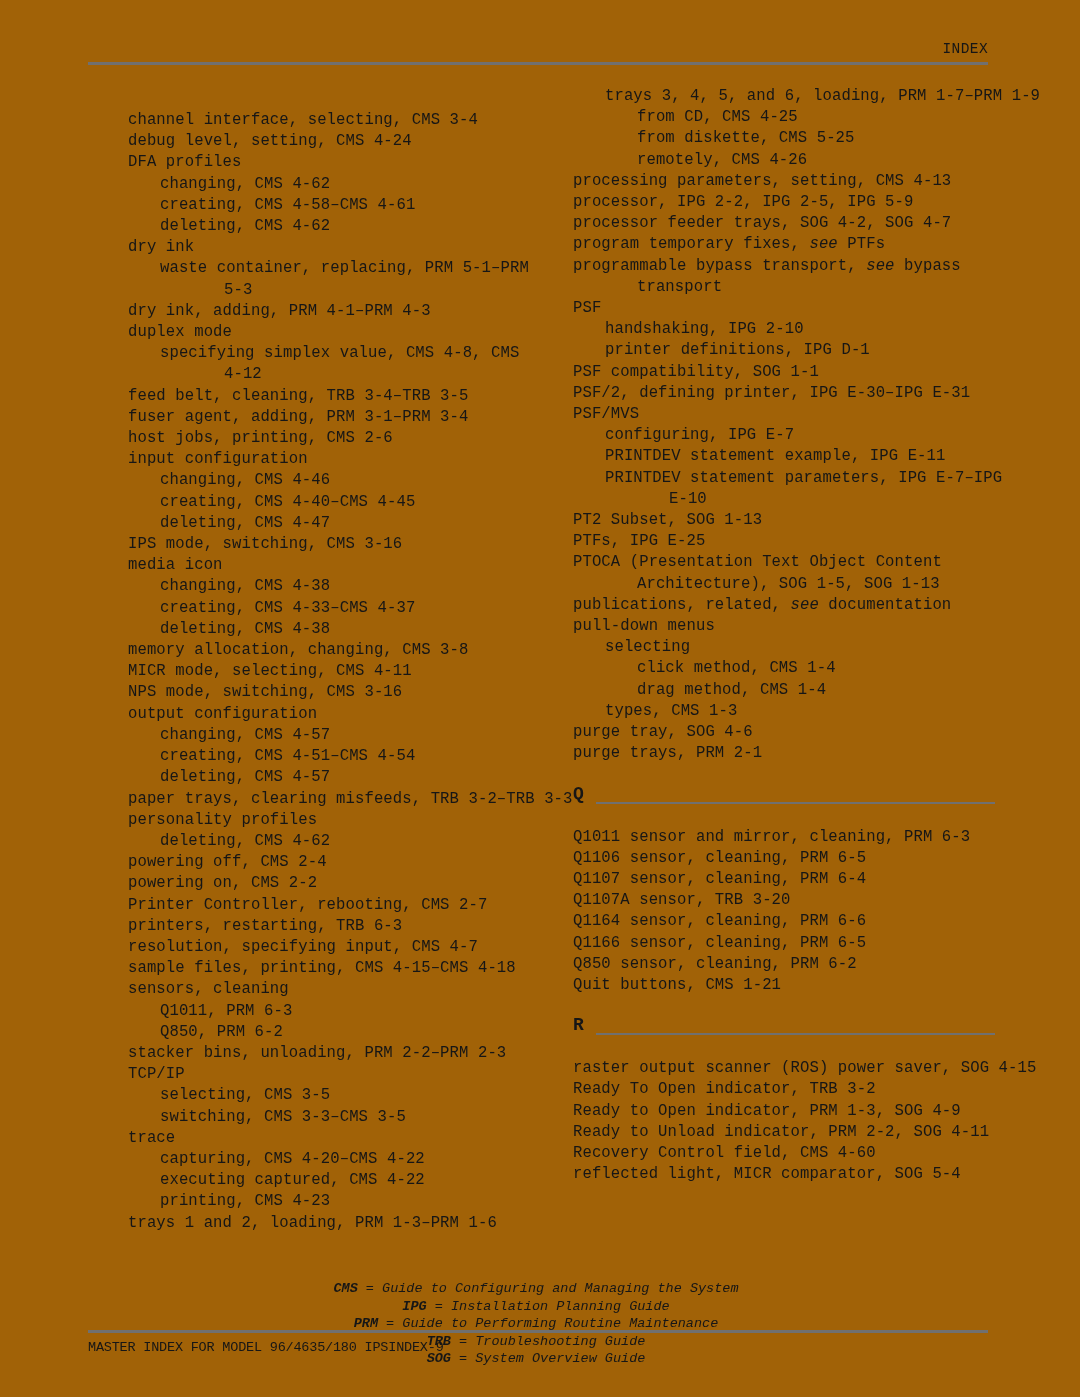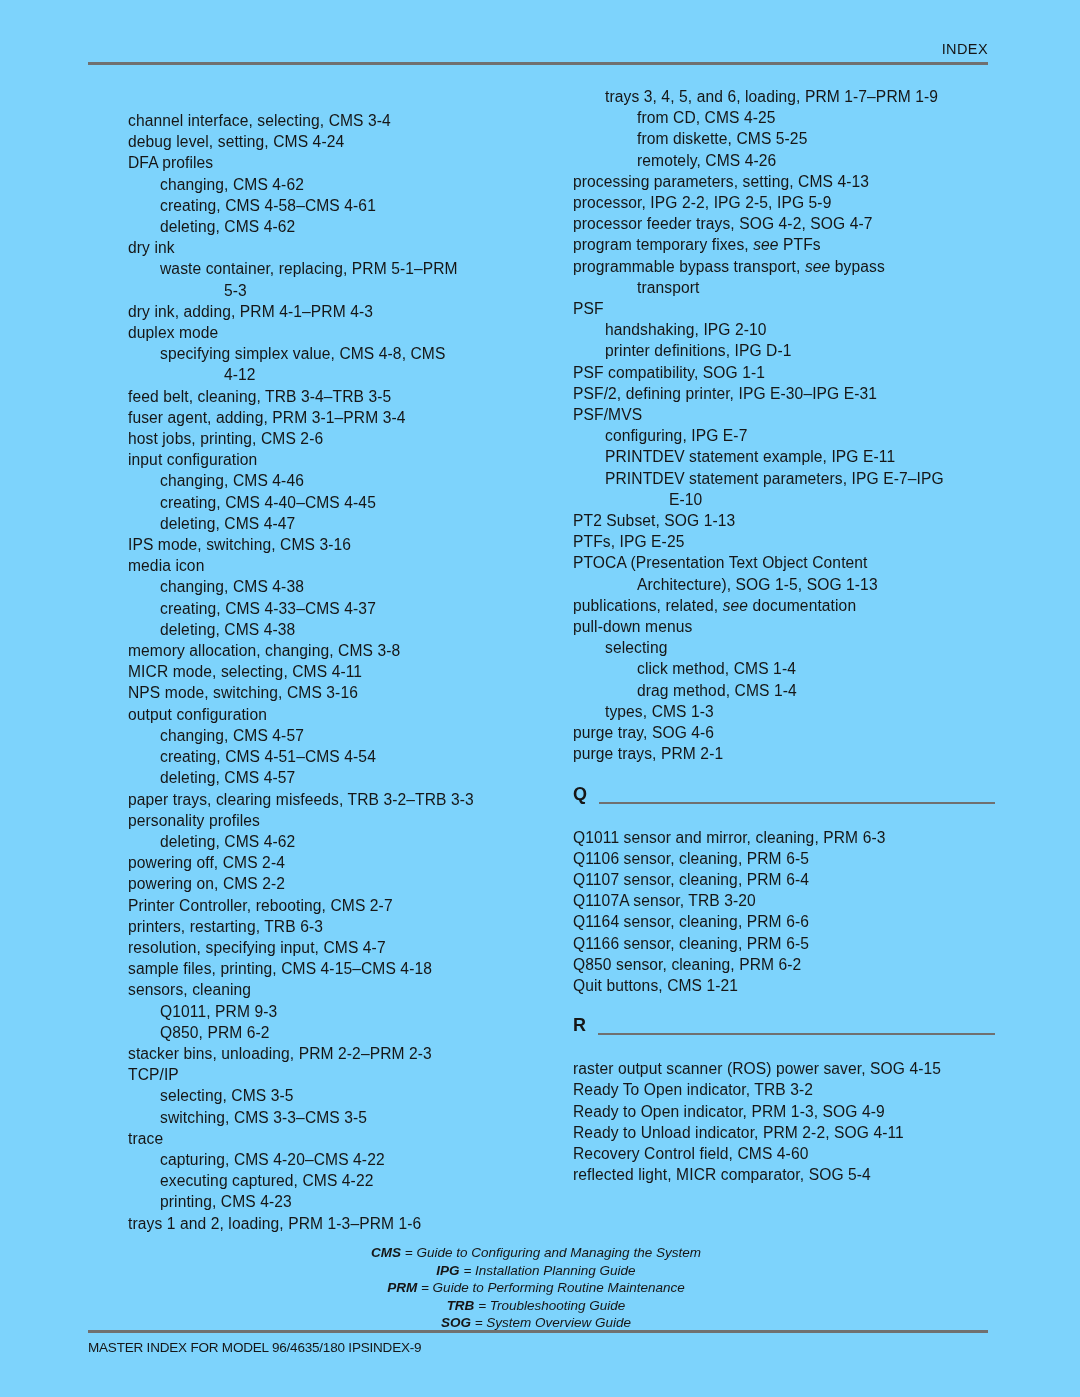--- a/index.html
+++ b/index.html
@@ -1,21 +1,21 @@
 <!DOCTYPE html>
 <html style="--rule-color: #707070;"><head>
 <meta charset="utf-8">
 <style>
   html,body { margin:0; padding:0; background:#e8e8e8; }
   .page {
     position: relative;
     width: 1080px;
     height: 1397px;
-    background: #7dd3fc;
-    font-family: Liberation Sans, sans-serif;
+    background: #a16207;
+    font-family: Liberation Mono, monospace;
     color: #161616;
     overflow: hidden;
   }
   .header-label {
     position: absolute;
     top: 41px;
     right: 92px;
     font-size: 14.5px;
     letter-spacing: 0.4px;
   }
@@ -60,21 +60,21 @@
   .head-rule {
     flex: 1;
     height: 0;
     border-bottom: 2px solid var(--rule-color, #707070);
     margin-bottom: 1px;
   }
   .legend {
     position: absolute;
     left: 0;
     width: 1072px;
-    top: 1244px;
+    top: 1280px;
     text-align: center;
   }
   .legend-line {
     font-size: 13.5px;
     line-height: 17.6px;
     font-style: italic;
   }
   .legend-abbr { font-weight: bold; }
   .footer {
     position: absolute;
@@ -130,21 +130,21 @@
       <div class="line">paper trays, clearing misfeeds, TRB 3-2–TRB 3-3</div>
       <div class="line">personality profiles</div>
       <div class="line ind1">deleting, CMS 4-62</div>
       <div class="line">powering off, CMS 2-4</div>
       <div class="line">powering on, CMS 2-2</div>
       <div class="line">Printer Controller, rebooting, CMS 2-7</div>
       <div class="line">printers, restarting, TRB 6-3</div>
       <div class="line">resolution, specifying input, CMS 4-7</div>
       <div class="line">sample files, printing, CMS 4-15–CMS 4-18</div>
       <div class="line">sensors, cleaning</div>
-      <div class="line ind1">Q1011, PRM 9-3</div>
+      <div class="line ind1">Q1011, PRM 6-3</div>
       <div class="line ind1">Q850, PRM 6-2</div>
       <div class="line">stacker bins, unloading, PRM 2-2–PRM 2-3</div>
       <div class="line">TCP/IP</div>
       <div class="line ind1">selecting, CMS 3-5</div>
       <div class="line ind1">switching, CMS 3-3–CMS 3-5</div>
       <div class="line">trace</div>
       <div class="line ind1">capturing, CMS 4-20–CMS 4-22</div>
       <div class="line ind1">executing captured, CMS 4-22</div>
       <div class="line ind1">printing, CMS 4-23</div>
       <div class="line">trays 1 and 2, loading, PRM 1-3–PRM 1-6</div>

